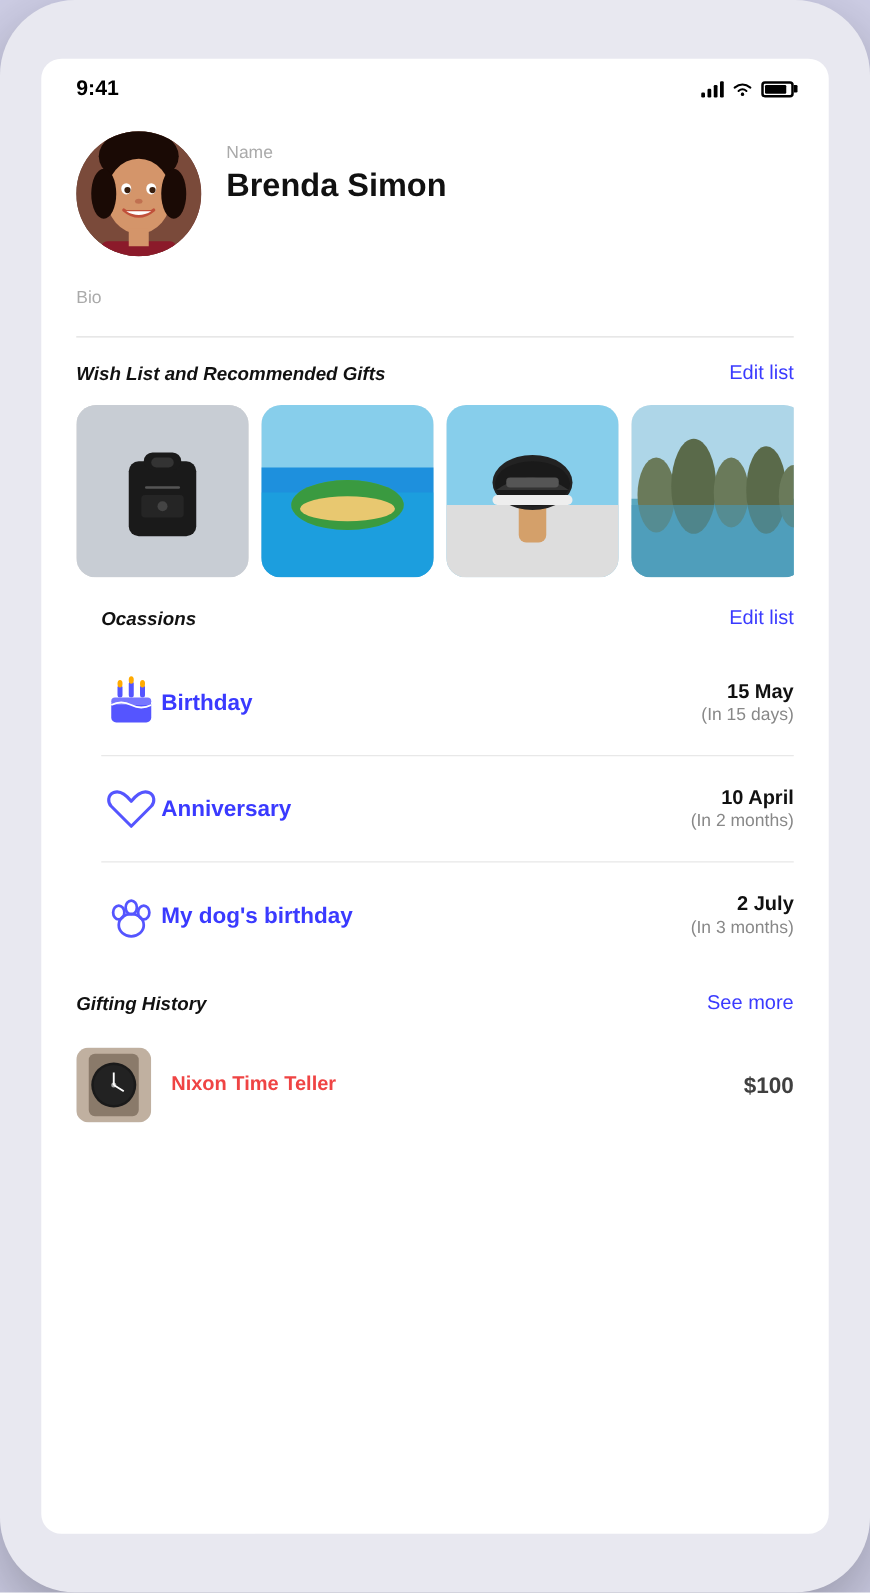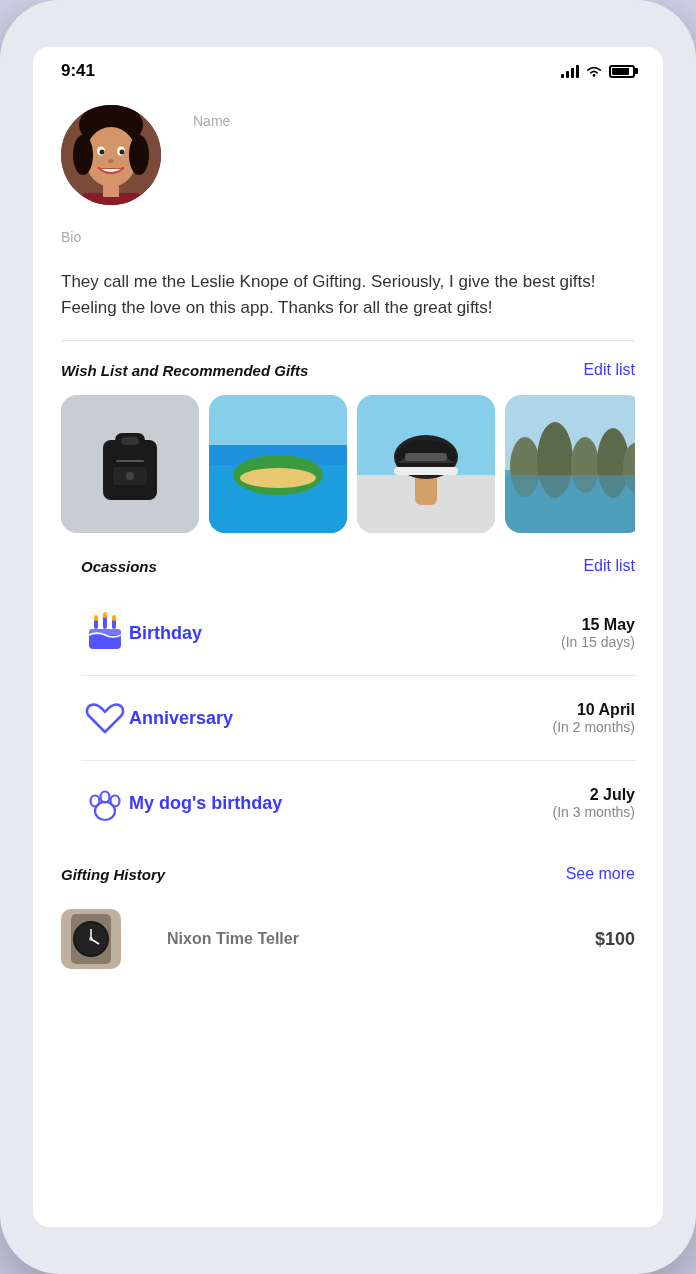--- a/index.html
+++ b/index.html
@@ -104,21 +104,21 @@
       overflow-y: auto;
       padding: 16px 28px 20px;
     }
 
     .content::-webkit-scrollbar { display: none; }
 
     
     .profile-section {
       display: flex;
       align-items: flex-start;
-      gap: 32px;
+      gap: 20px;
       margin-bottom: 24px;
     }
 
     .avatar-container {
       flex-shrink: 0;
     }
 
     .avatar {
       width: 100px;
       height: 100px;
@@ -286,22 +286,21 @@
       border-radius: 10px;
       background: #f0f0f0;
       overflow: hidden;
       flex-shrink: 0;
     }
 
     .history-name {
       flex: 1;
       font-size: 16px;
       font-weight: 700;
-      color: #737373;
-      margin-left: 30px;
+      color: #ef4444;
     }
 
     .history-price {
       font-size: 18px;
       font-weight: 700;
       color: #404040;
     }
 
     
     svg { display: block; }
@@ -364,26 +363,26 @@
               <path d="M 40 64 Q 50 70 60 64" fill="#fff"></path>
 
               <rect x="20" y="88" width="60" height="20" fill="#8B1A2A" rx="5"></rect>
 
               <rect x="42" y="78" width="16" height="14" fill="#d4956a"></rect>
             </svg>
           </div>
         </div>
         <div class="profile-info">
           <div class="profile-label">Name</div>
+          <div class="profile-name">Brenda Simon</div>
         </div>
       </div>
 
       <div class="bio-section">
         <div class="bio-label">Bio</div>
-        <div class="bio-text">They call me the Leslie Knope of Gifting. Seriously, I give the best gifts! Feeling the love on this app. Thanks for all the great gifts!</div>
       </div>
 
       <div class="divider"></div>
 
       <div>
         <div class="section-header">
           <span class="section-title">Wish List and Recommended Gifts</span>
           <span class="section-action">Edit list</span>
         </div>
         <div class="wishlist-grid">

